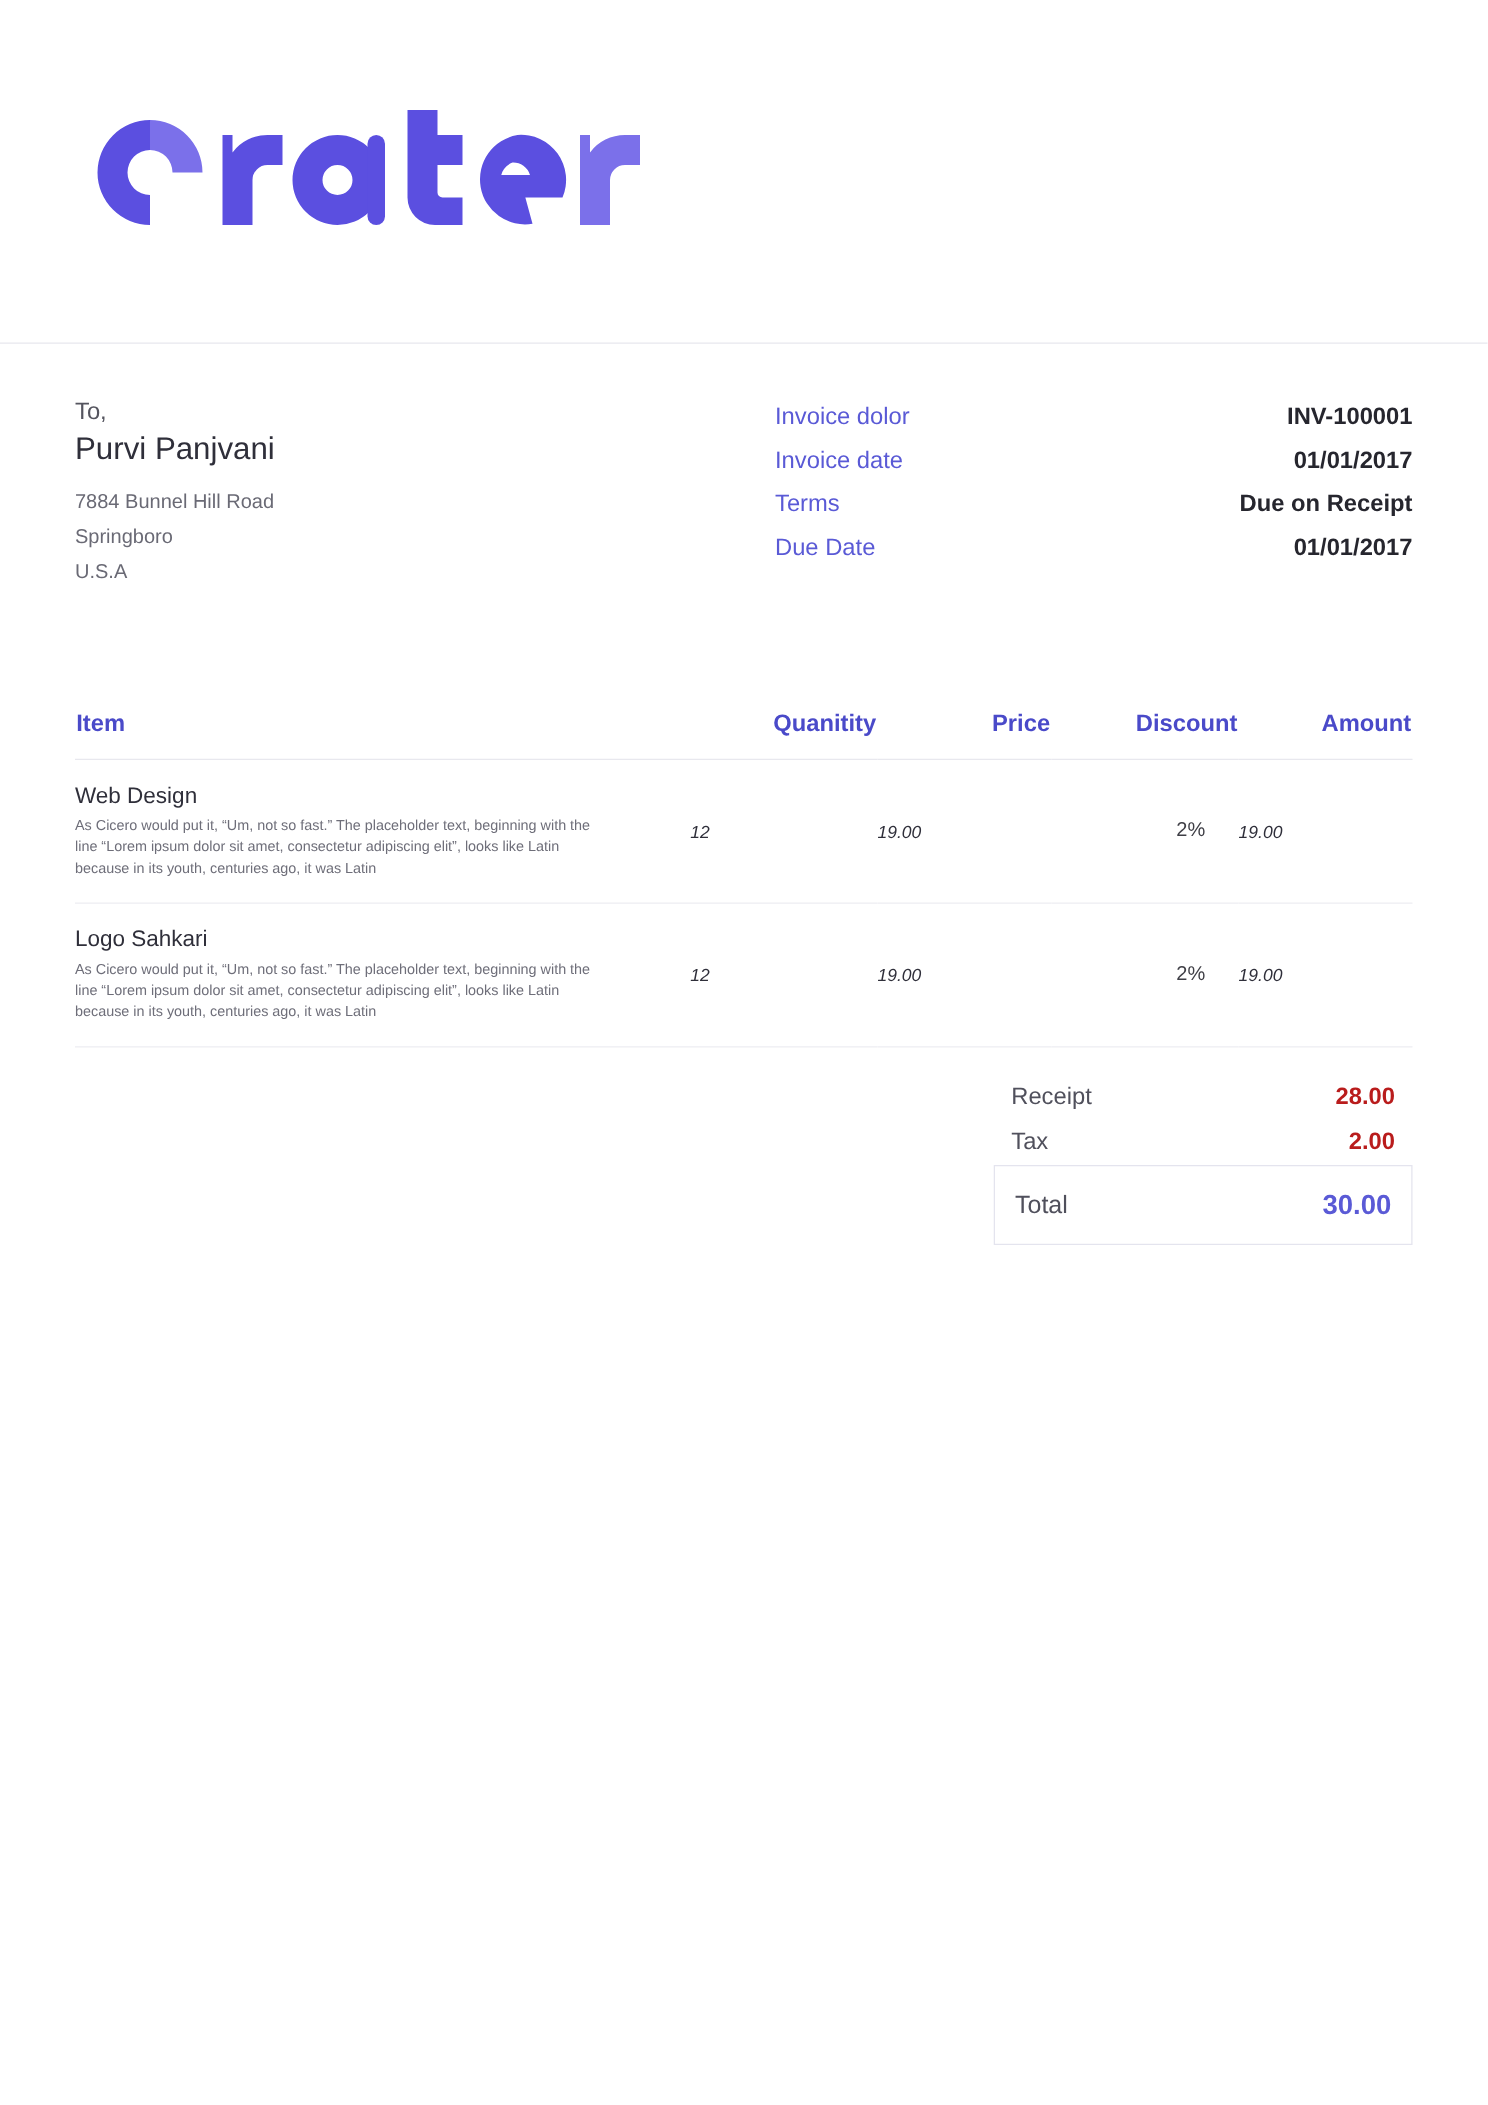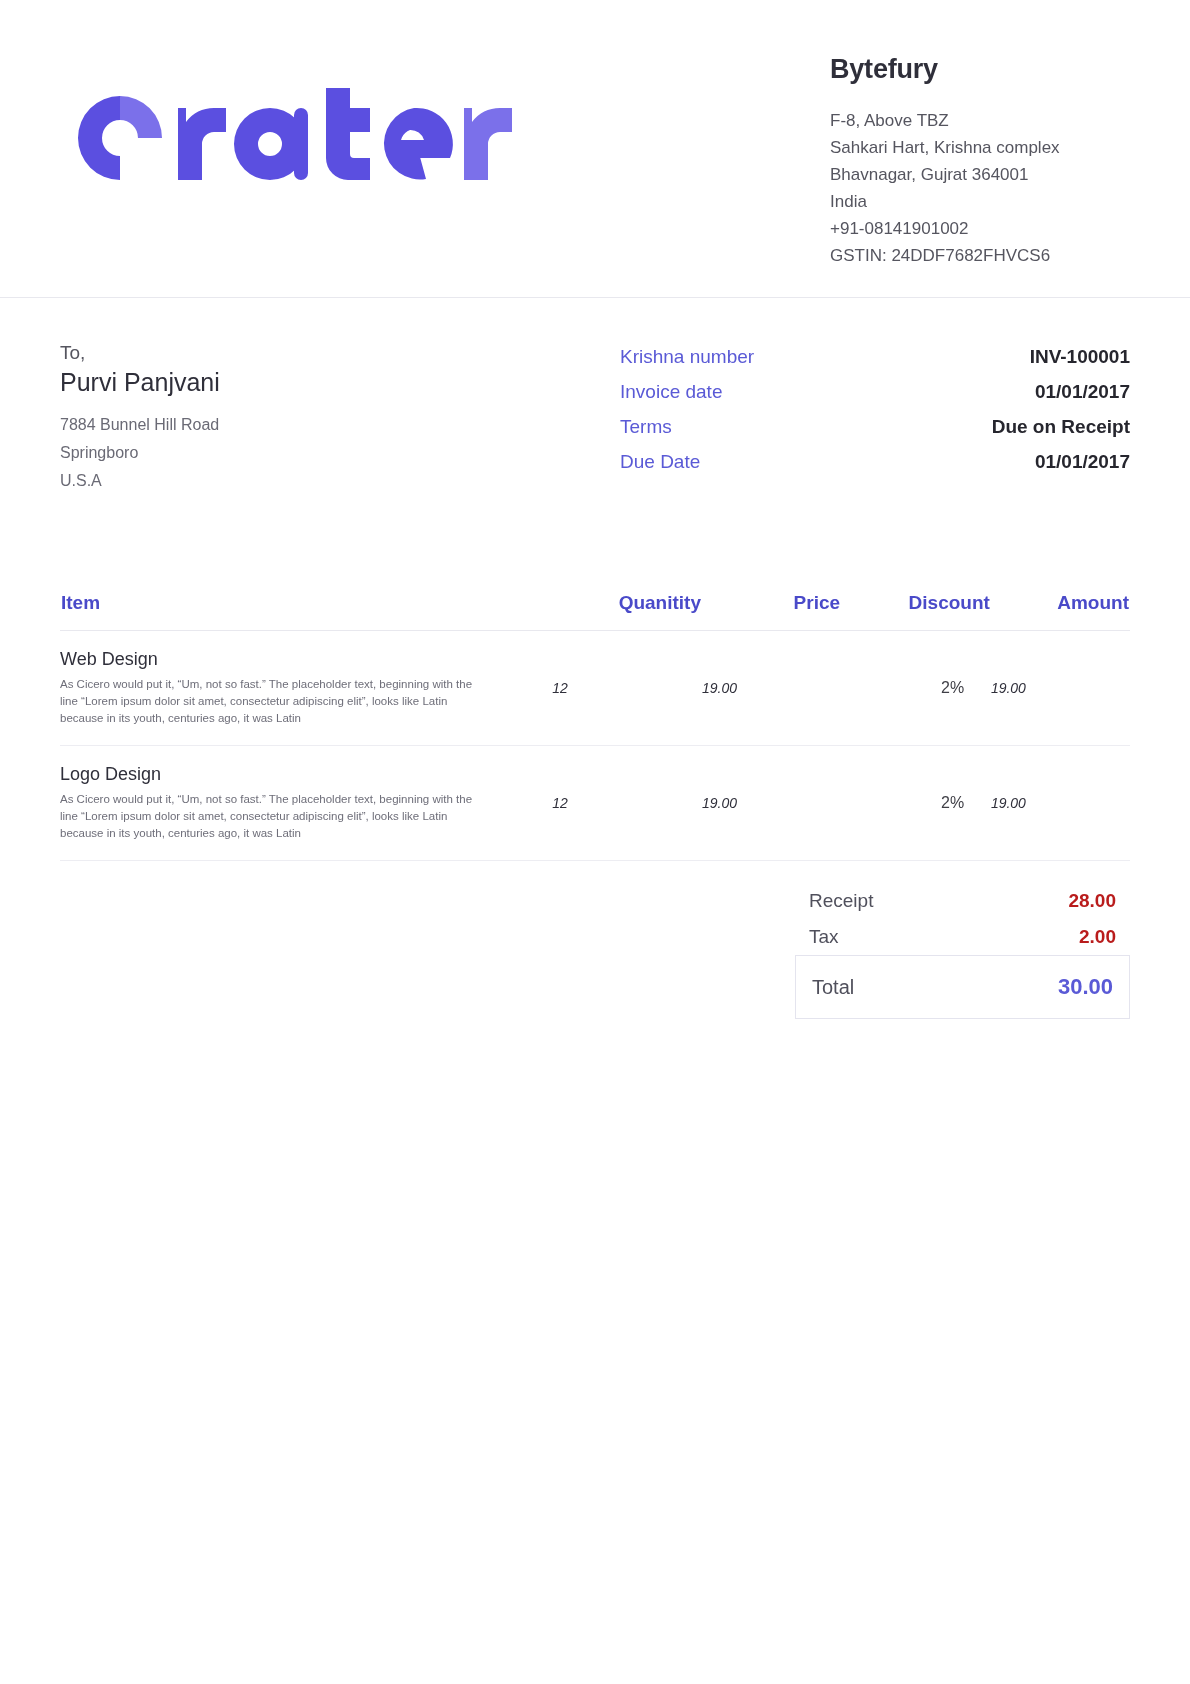--- a/index.html
+++ b/index.html
@@ -229,43 +229,34 @@
 
           <path d="M252 0 L276 0 L276 20 L296 20 L296 44 L276 44 L276 66 A4 4 0 0 0 280 70 L296 70 L296 92 L274 92 A22 22 0 0 1 252 70 Z"></path>
 
           <path d="M340 20 A36 36 0 1 0 352 91 L346 69 A14 14 0 1 1 336 42 A14 14 0 0 1 350 52 L318 52 L318 70 L376 70 A36 36 0 0 0 340 20 Z"></path>
 
           <path d="M390 20 L390 92 L414 92 L414 56 A12 12 0 0 1 426 44 L438 44 L438 20 L426 20 A35 35 0 0 0 398 34 L398 20 Z" fill="#7b70ea"></path>
         </g>
       </svg>
     </div>
 
-    <div class="company-block">
-      <div class="company-name">Bytefury</div>
-      <div class="company-line">F-8, Above TBZ</div>
-      <div class="company-line">Sahkari Hart, Krishna complex</div>
-      <div class="company-line">Bhavnagar, Gujrat 364001</div>
-      <div class="company-line">India</div>
-      <div class="company-line">+91-08141901002</div>
-      <div class="company-line">GSTIN: 24DDF7682FHVCS6</div>
-    </div>
   </div>
 
   <div class="info-row">
     <div class="bill-to">
       <div class="to-label">To,</div>
       <div class="client-name">Purvi Panjvani</div>
       <div class="client-line">7884 Bunnel Hill Road</div>
       <div class="client-line">Springboro</div>
       <div class="client-line">U.S.A</div>
     </div>
 
     <div class="meta">
       <div class="meta-row">
-        <span class="meta-label">Krishna number</span>
+        <span class="meta-label">Invoice dolor</span>
         <span class="meta-value">INV-100001</span>
       </div>
       <div class="meta-row">
         <span class="meta-label">Invoice date</span>
         <span class="meta-value">01/01/2017</span>
       </div>
       <div class="meta-row">
         <span class="meta-label">Terms</span>
         <span class="meta-value">Due on Receipt</span>
       </div>
@@ -293,21 +284,21 @@
             <div class="item-name">Web Design</div>
             <div class="item-desc">As Cicero would put it, “Um, not so fast.” The placeholder text, beginning with the line “Lorem ipsum dolor sit amet, consectetur adipiscing elit”, looks like Latin because in its youth, centuries ago, it was Latin</div>
           </td>
           <td class="num col-qty">12</td>
           <td class="num col-price">19.00</td>
           <td class="col-discount">2%</td>
           <td class="num col-amount">19.00</td>
         </tr>
         <tr>
           <td class="col-item">
-            <div class="item-name">Logo Design</div>
+            <div class="item-name">Logo Sahkari</div>
             <div class="item-desc">As Cicero would put it, “Um, not so fast.” The placeholder text, beginning with the line “Lorem ipsum dolor sit amet, consectetur adipiscing elit”, looks like Latin because in its youth, centuries ago, it was Latin</div>
           </td>
           <td class="num col-qty">12</td>
           <td class="num col-price">19.00</td>
           <td class="col-discount">2%</td>
           <td class="num col-amount">19.00</td>
         </tr>
       </tbody>
     </table>
   </div>

